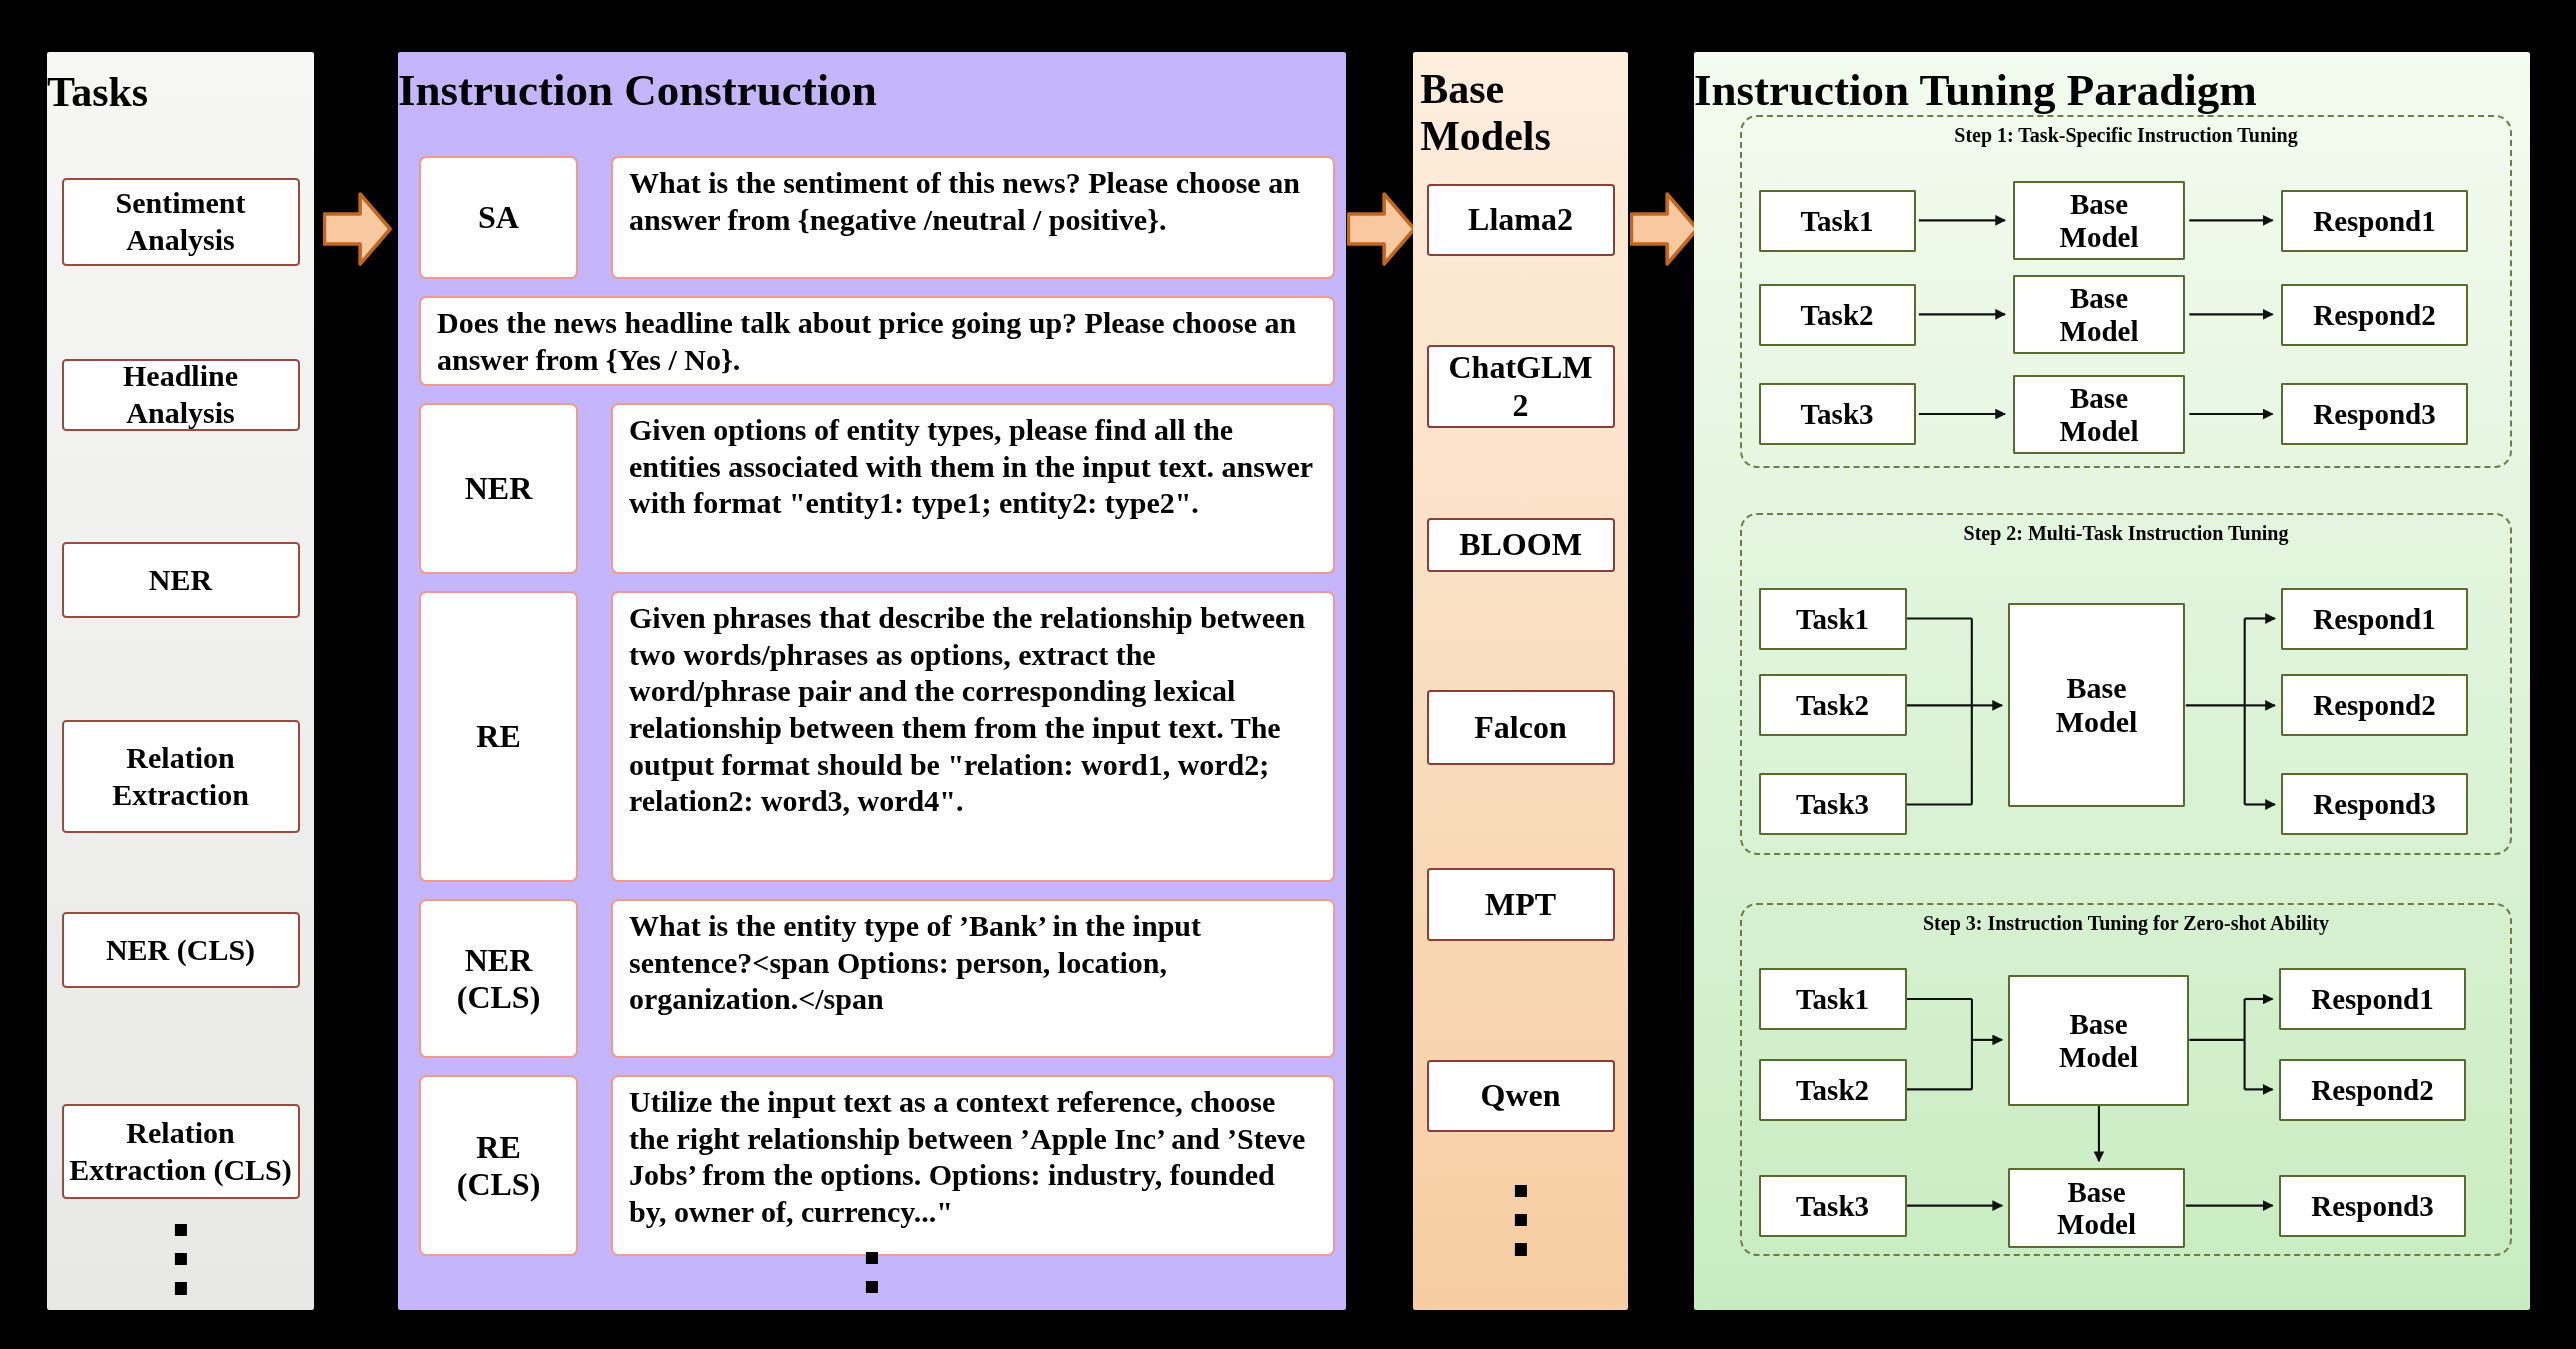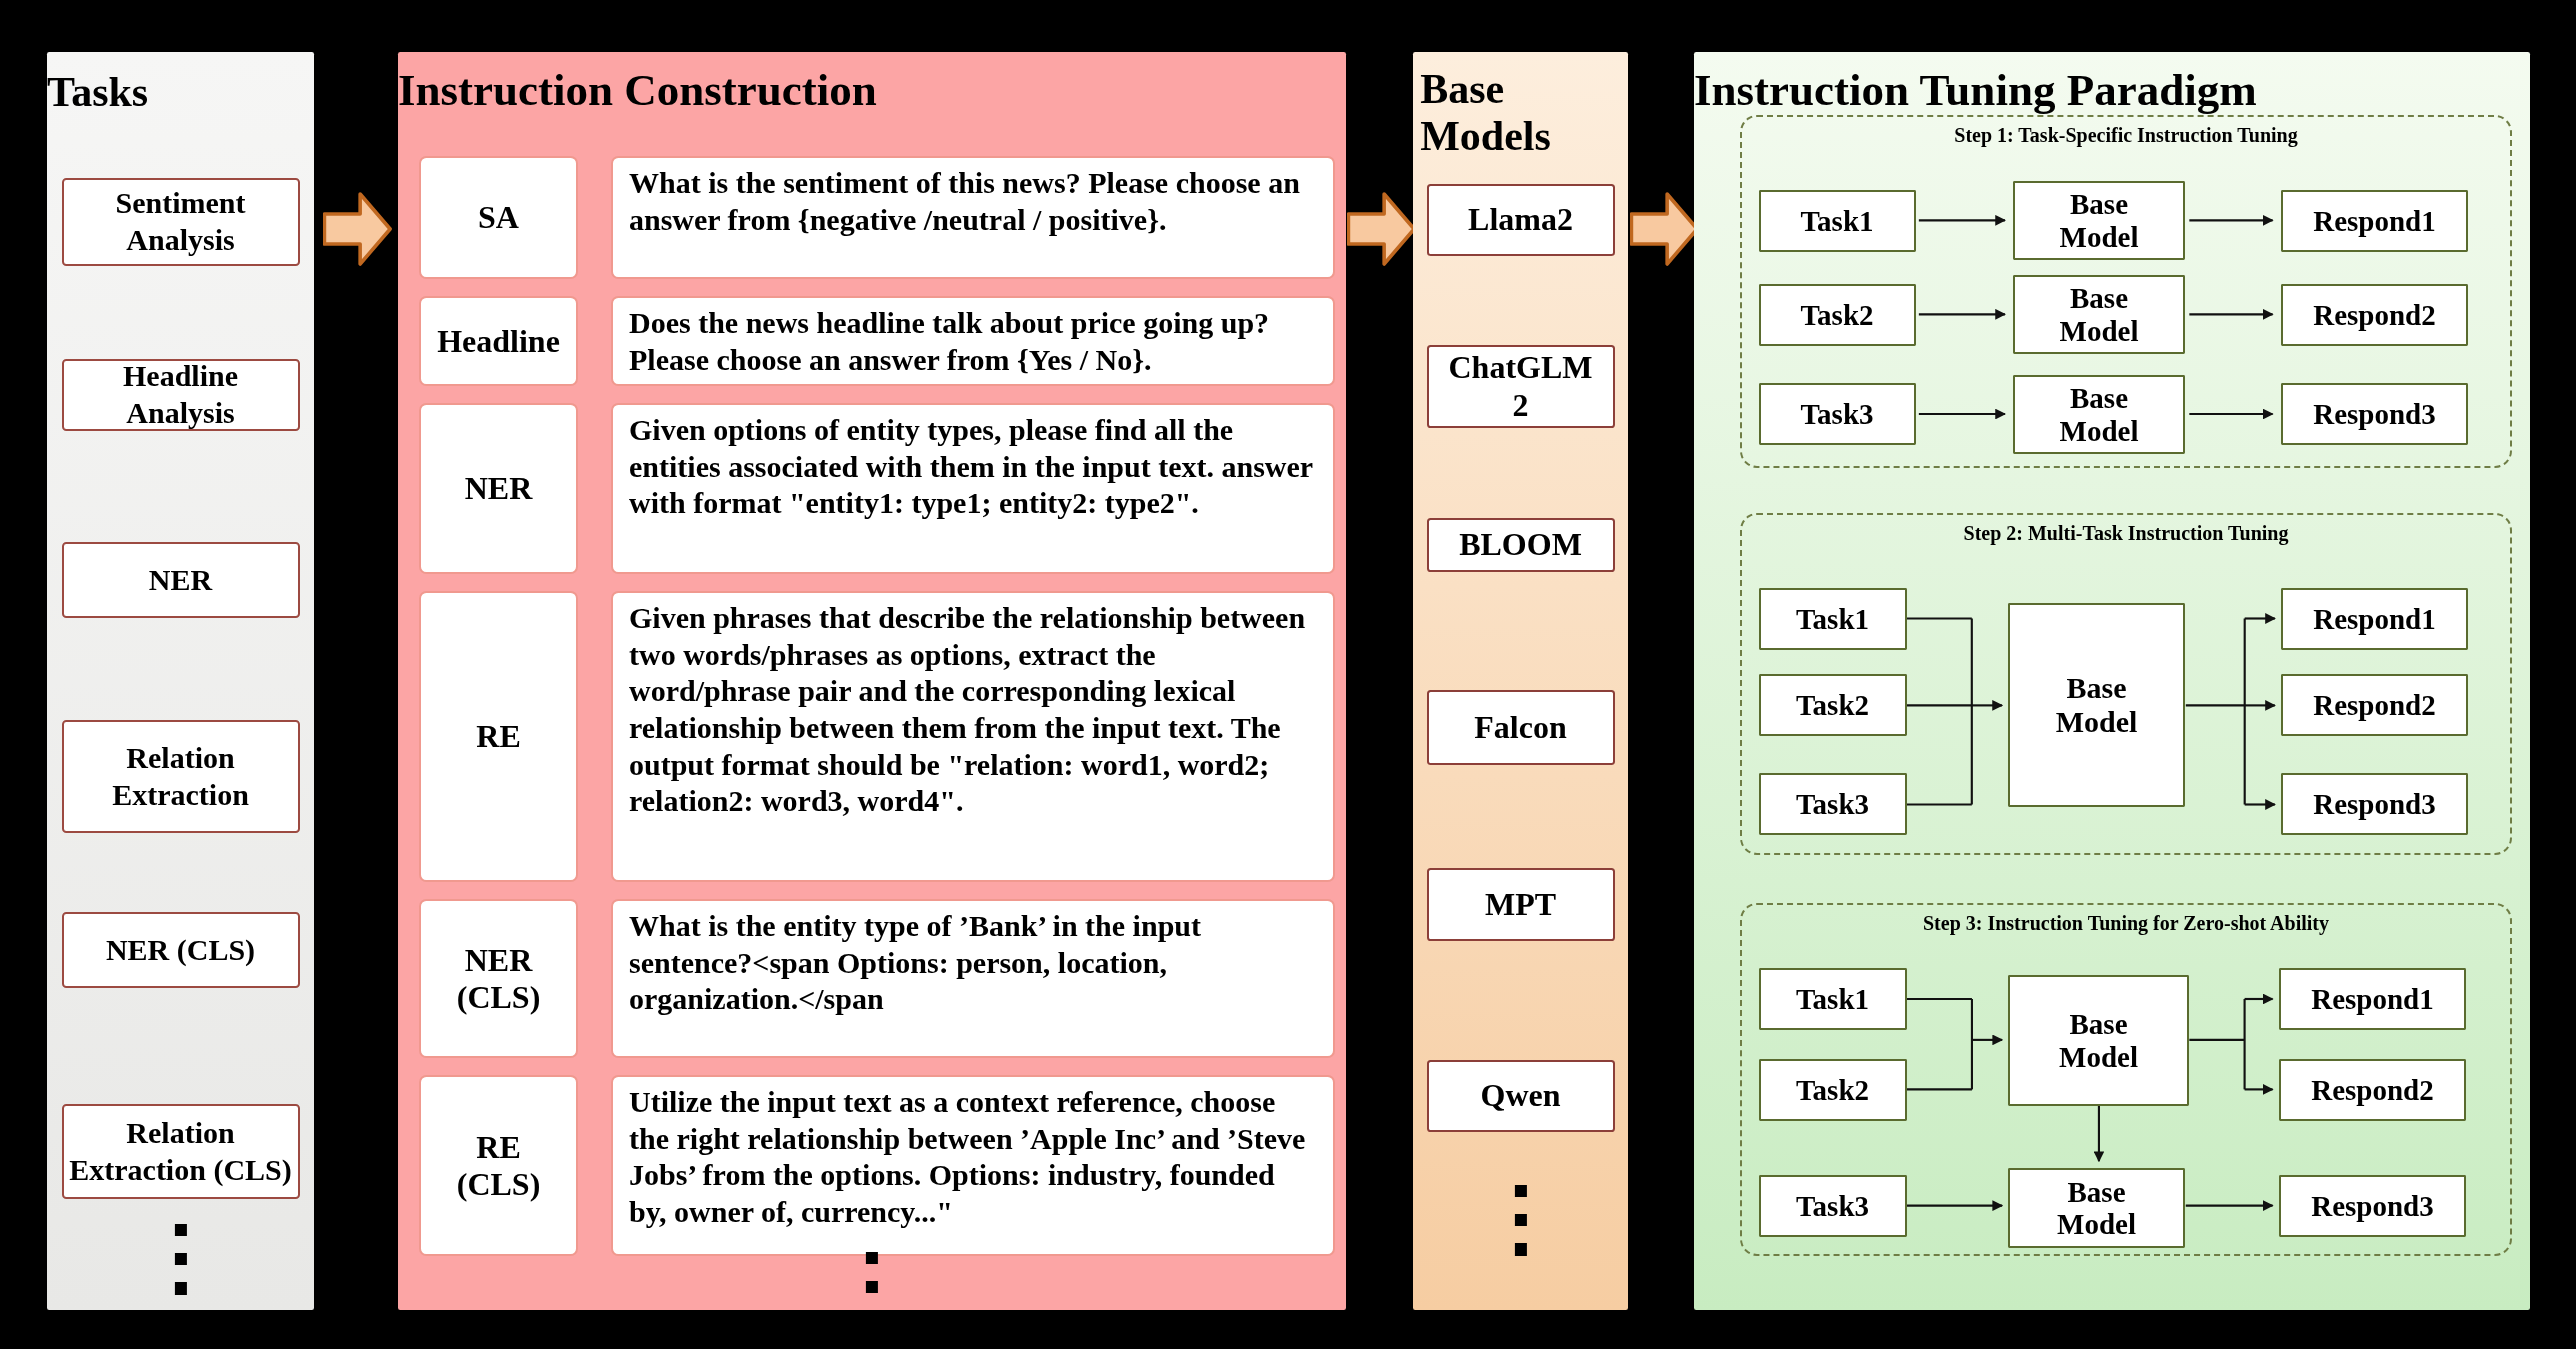--- a/index.html
+++ b/index.html
@@ -4,21 +4,21 @@
 <style>
   * { margin:0; padding:0; box-sizing:border-box; }
   html,body { background:#000; }
   .canvas {
     position:relative; width:2576px; height:1349px; background:#000;
     font-family:"Liberation Serif", serif; font-weight:bold; color:#000;
     overflow:hidden;
   }
   .panel { position:absolute; top:52px; height:1258px; border-radius:2.2px; }
   #panel-tasks      { left:47px;   width:267px;  background:linear-gradient(180deg,#f6f6f5,#e8e8e6); }
-  #panel-instruction{ left:398px;  width:948px; background:#fca5a5; }
+  #panel-instruction{ left:398px;  width:948px; background:#c4b5fd; }
   #panel-models     { left:1413px; width:215px;  background:linear-gradient(180deg,#fdeedd,#f6cda2); }
   #panel-paradigm   { left:1694px; width:836px; background:linear-gradient(180deg,#f4fbf0,#c8ecc1); }
 
   .panel-title { font-size:42px; line-height:1.12; padding-top:17px; }
   #panel-instruction .panel-title, #panel-paradigm .panel-title { font-size:45px; padding-top:13px; }
   #panel-models .panel-title { padding:14.4px 7.2px 0 7.2px; }
 
   
   .tbox {
     position:absolute; left:50%; transform:translateX(-50%); width:238px;
@@ -100,21 +100,20 @@
   </svg>
 
   <div class="panel" id="panel-instruction">
     <div class="panel-title">Instruction Construction</div>
     <div class="rows">
       <div class="irow" style="height:123px">
         <div class="label-box">SA</div>
         <div class="text-box">What is the sentiment of this news? Please choose an answer from {negative /neutral / positive}.</div>
       </div>
       <div class="irow" style="height:90px">
-        <div class="label-box">Headline</div>
         <div class="text-box">Does the news headline talk about price going up? Please choose an answer from {Yes / No}.</div>
       </div>
       <div class="irow" style="height:171px">
         <div class="label-box">NER</div>
         <div class="text-box">Given options of entity types, please find all the entities associated with them in the input text. answer with format "entity1: type1; entity2: type2".</div>
       </div>
       <div class="irow" style="height:291px">
         <div class="label-box">RE</div>
         <div class="text-box">Given phrases that describe the relationship between two words/phrases as options, extract the word/phrase pair and the corresponding lexical relationship between them from the input text. The output format should be "relation: word1, word2; relation2: word3, word4".</div>
       </div>

